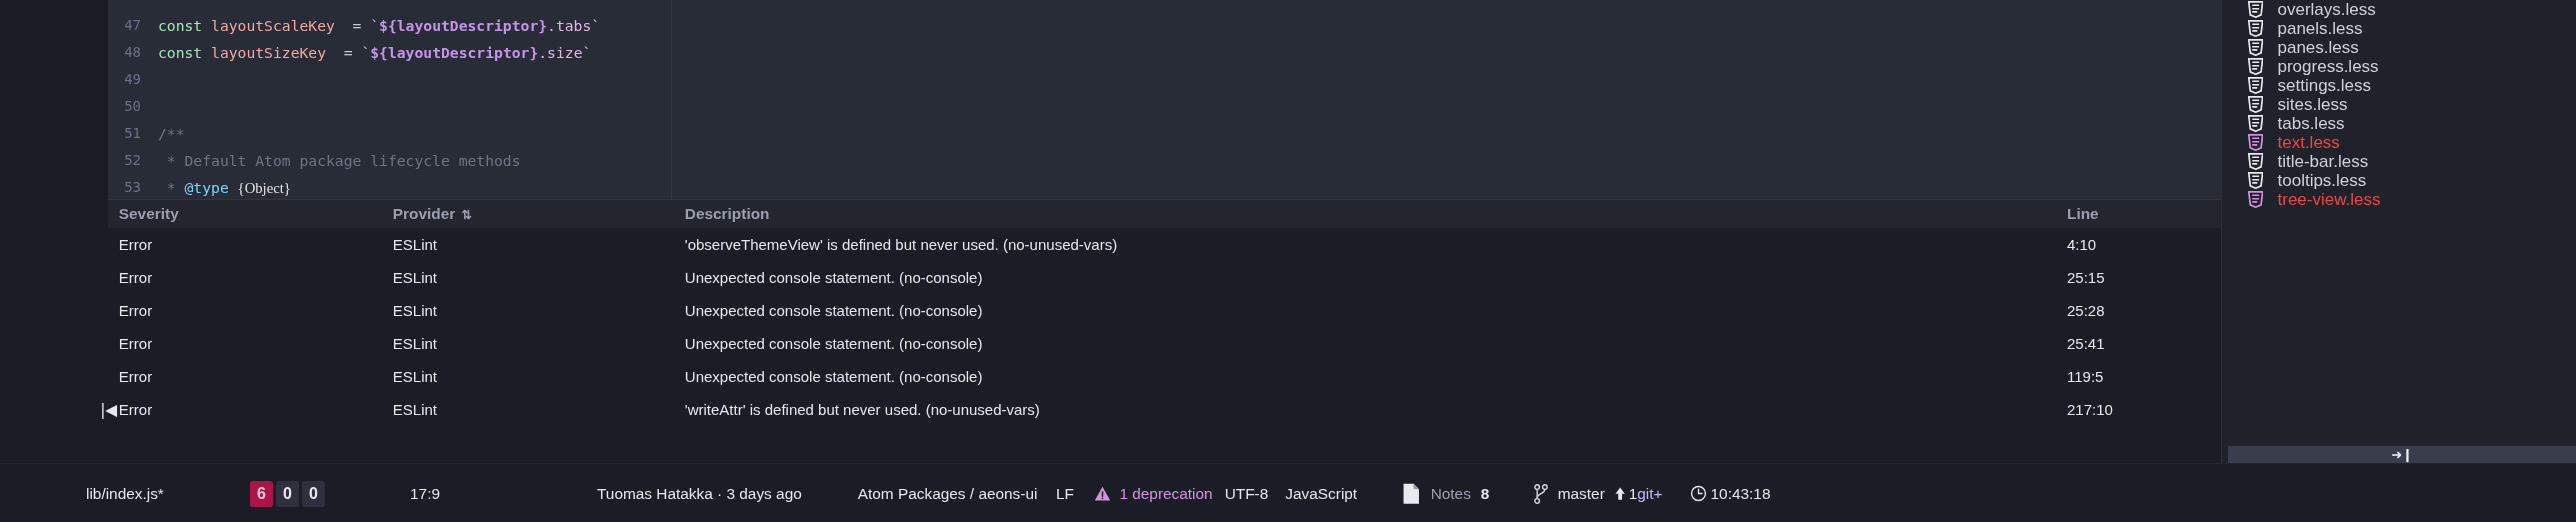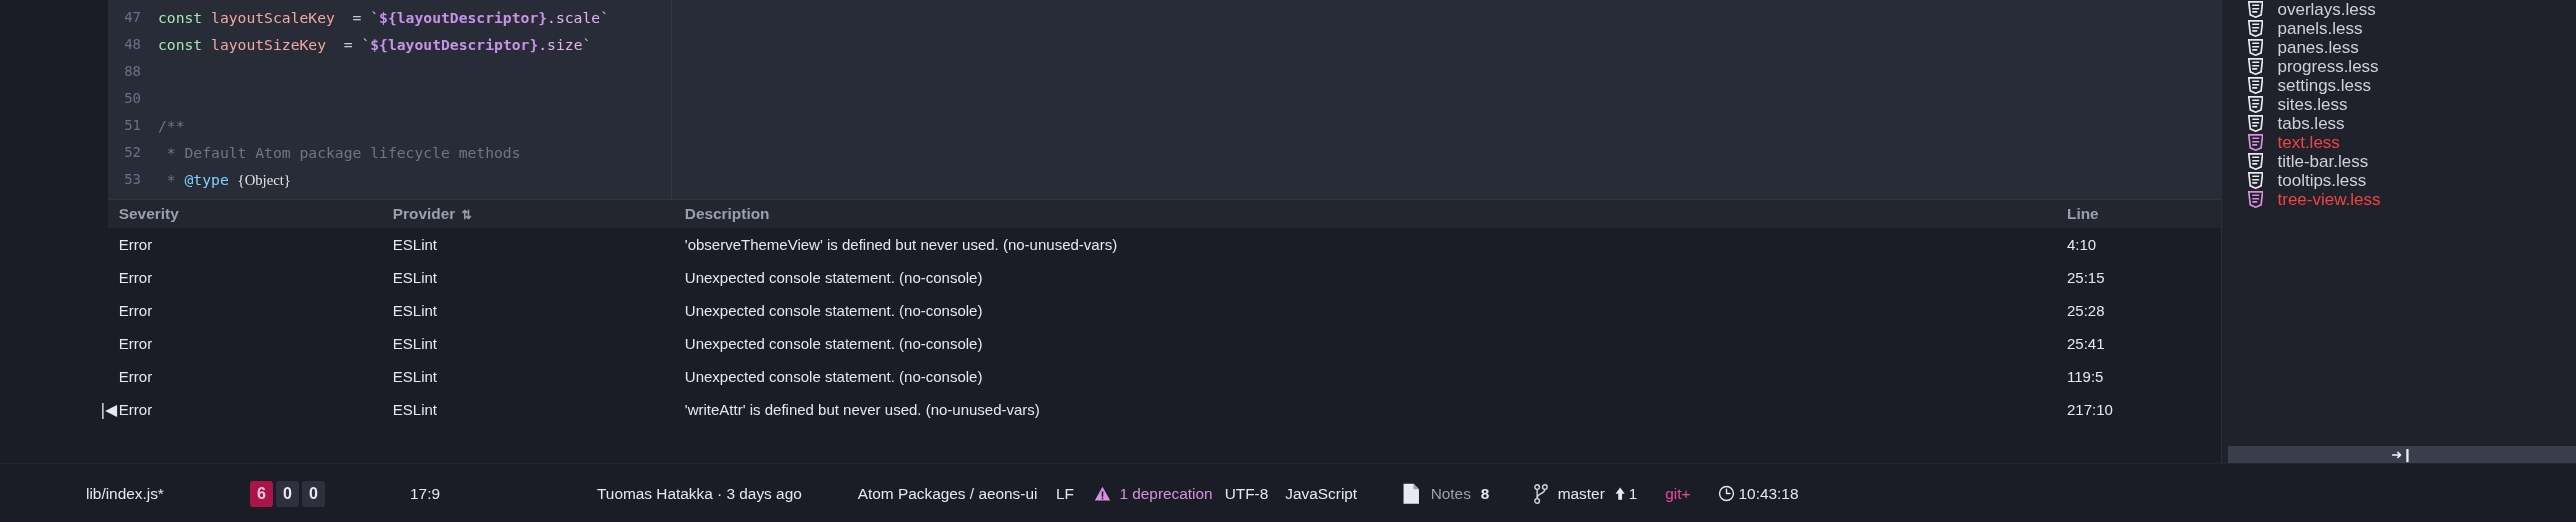--- a/index.html
+++ b/index.html
@@ -42,21 +42,21 @@
   
   .editor {
     height: 199px;
     background: #282c37;
     position: relative;
     overflow: hidden;
     font-family: "DejaVu Sans Mono", monospace;
     font-size: 14.7px;
     line-height: 27px;
   }
-  .editor-inner { padding-top: 4px; }
+  .editor-inner { padding-top: 12px; }
   .code-line {
     display: flex;
     height: 27px;
     align-items: center;
     white-space: pre;
   }
   .ln {
     width: 50px;
     min-width: 50px;
     text-align: right;
@@ -239,21 +239,21 @@
   .sb-notes .count { color: #e6e8ee; font-weight: bold; }
   .sb-branch {
     margin-left: 45px;
     display: flex;
     align-items: center;
     gap: 9.3px;
     color: #e6e8ee;
     white-space: nowrap;
   }
   .sb-ahead { display: flex; align-items: center; gap: 2.3px; }
-  .sb-gitplus { margin-left: 28px; color: #ec4899; }
+  .sb-gitplus { color: #c4b5fd; }
   .sb-clock {
     margin-left: 28px;
     display: flex;
     align-items: center;
     gap: 3.1px;
     color: #e6e8ee;
     white-space: nowrap;
   }
 
   .icon-svg { display: block; }
@@ -265,23 +265,23 @@
 
   <div class="upper">
 
     <div class="left-rail"></div>
 
     <div class="editor-col">
 
       <div class="editor">
         <div class="editor-rule" style="left:563px;"></div>
         <div class="editor-inner" id="editor-lines">
-            <div class="code-line"><span class="ln">47</span><span class="code"><span class="tok-kw">const</span><span class=""> </span><span class="tok-var">layoutScaleKey</span><span class="">  </span><span class="tok-op">=</span><span class=""> </span><span class="tok-str">`</span><span class="tok-interp">${layoutDescriptor}</span><span class="tok-str">.scale`</span></span></div>
+            <div class="code-line"><span class="ln">47</span><span class="code"><span class="tok-kw">const</span><span class=""> </span><span class="tok-var">layoutScaleKey</span><span class="">  </span><span class="tok-op">=</span><span class=""> </span><span class="tok-str">`</span><span class="tok-interp">${layoutDescriptor}</span><span class="tok-str">.tabs`</span></span></div>
             <div class="code-line"><span class="ln">48</span><span class="code"><span class="tok-kw">const</span><span class=""> </span><span class="tok-var">layoutSizeKey</span><span class="">  </span><span class="tok-op">=</span><span class=""> </span><span class="tok-str">`</span><span class="tok-interp">${layoutDescriptor}</span><span class="tok-str">.size`</span></span></div>
-            <div class="code-line"><span class="ln">88</span><span class="code"></span></div>
+            <div class="code-line"><span class="ln">49</span><span class="code"></span></div>
             <div class="code-line"><span class="ln">50</span><span class="code"></span></div>
             <div class="code-line"><span class="ln">51</span><span class="code"><span class="tok-comment">/**</span></span></div>
             <div class="code-line"><span class="ln">52</span><span class="code"><span class="tok-comment"> * Default Atom package lifecycle methods</span></span></div>
             <div class="code-line"><span class="ln">53</span><span class="code"><span class="tok-comment"> * </span><span class="tok-doctag">@type</span><span class=""> </span><span class="tok-doctype">{Object}</span></span></div>
             <div class="code-line"><span class="ln">54</span><span class="code"><span class="tok-comment"> */</span></span></div>
           </div>
       </div>
 
       <div class="diag">
         <div class="diag-head">

